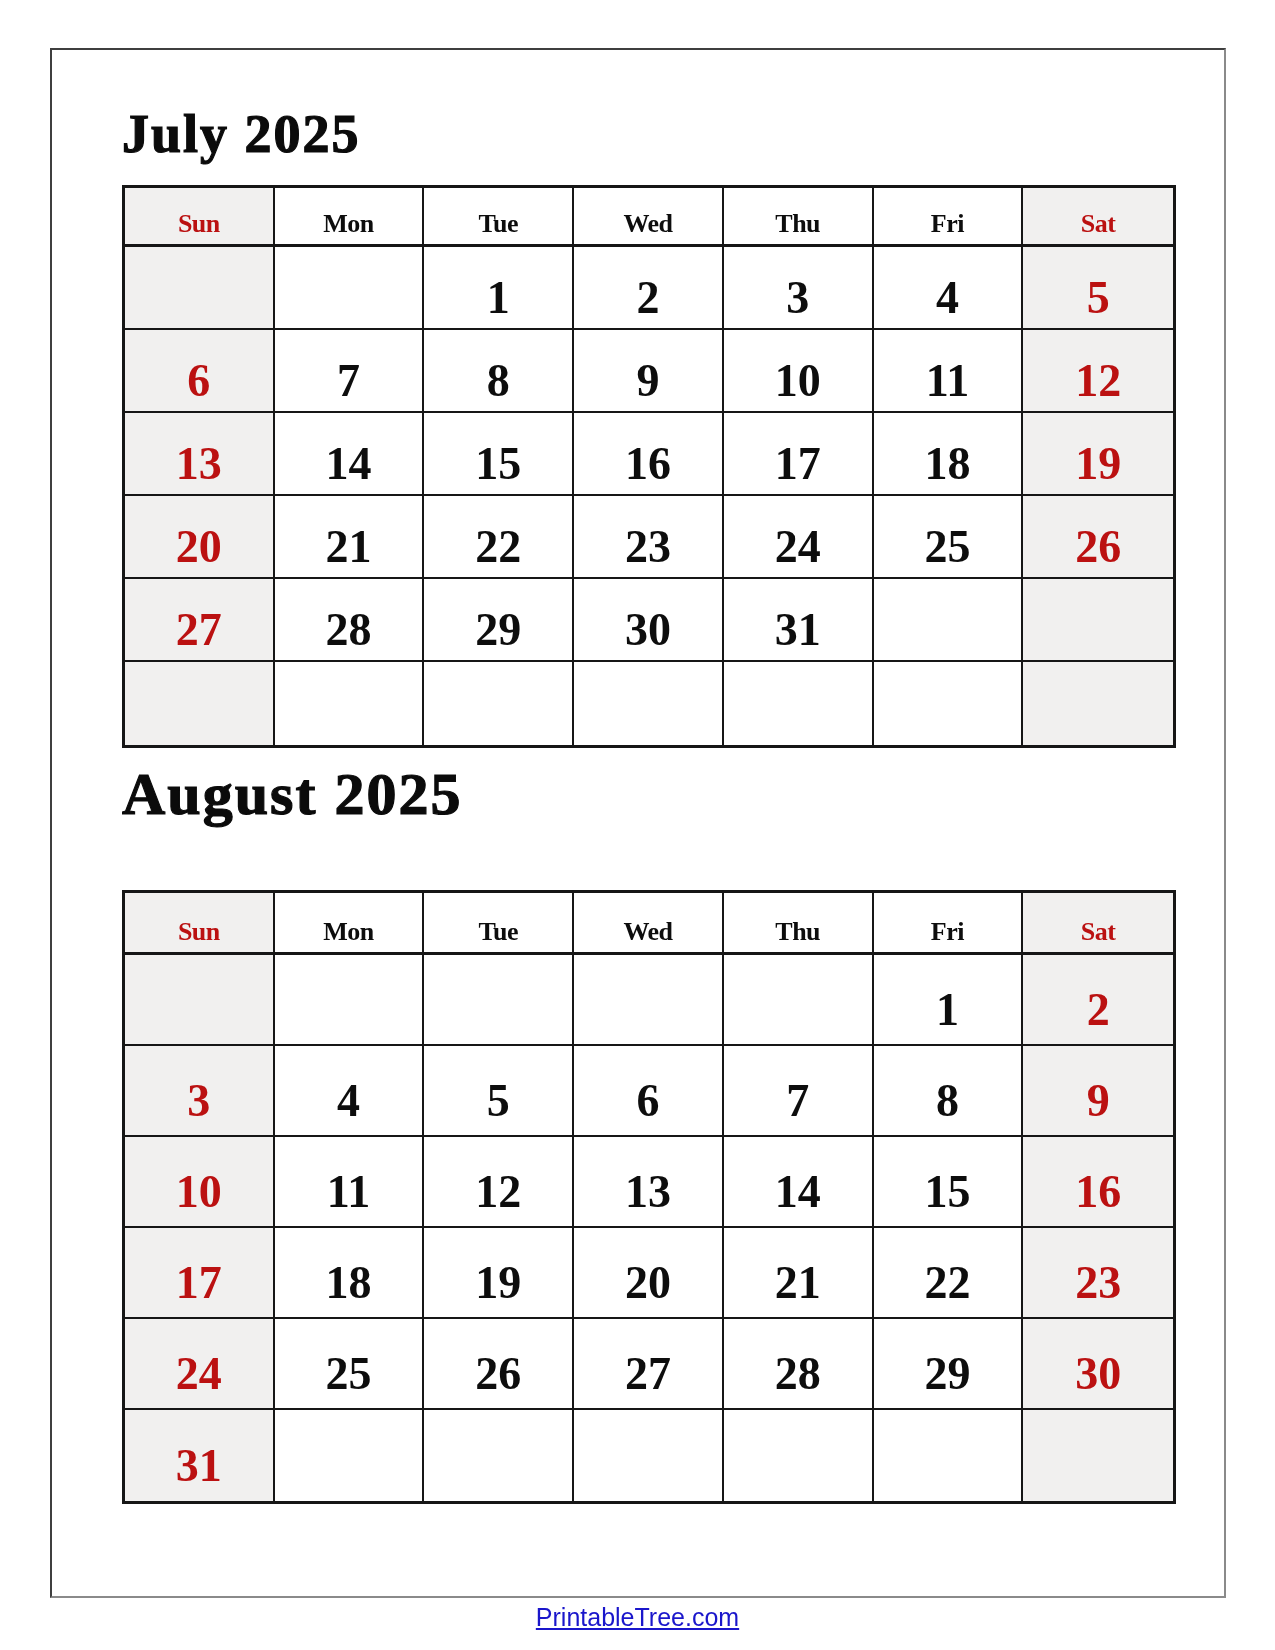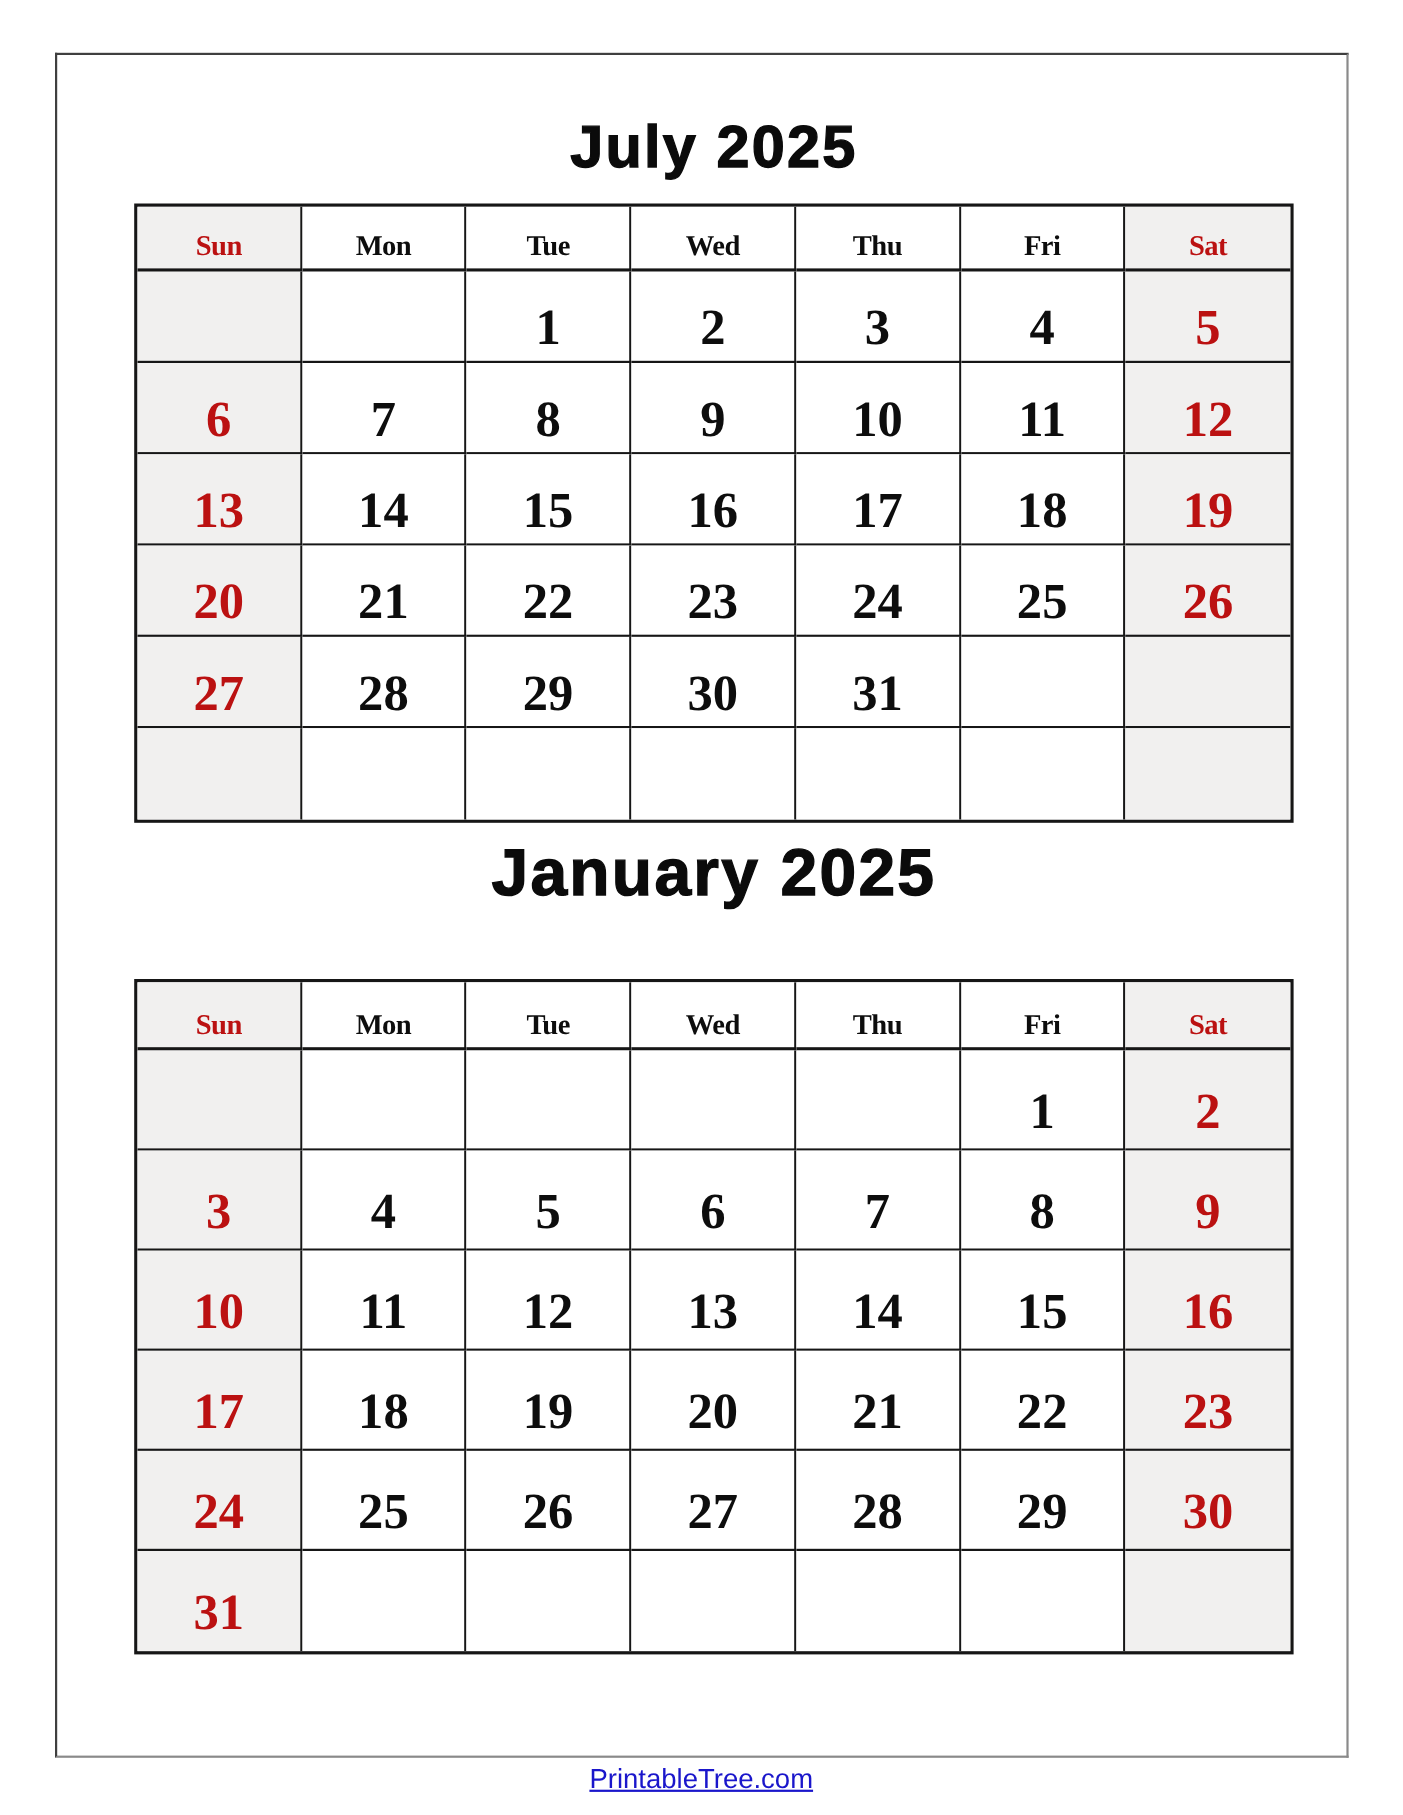--- a/index.html
+++ b/index.html
@@ -14,22 +14,22 @@
   body{position:relative;font-family:"Liberation Serif",serif;}
 
   .page-border{
     position:absolute;left:50px;top:48px;width:1176px;height:1550px;
     border-top:2px solid #3f3f3f;border-left:2px solid #3f3f3f;
     border-right:2px solid #8a8a8a;border-bottom:2px solid #8a8a8a;
     background:transparent;
   }
 
   .title{
-    position:absolute;left:122px;width:1054px;text-align:center;
-    font-family:Liberation Sans, sans-serif;font-weight:bold;color:#0b0b0b;
+    position:absolute;left:122px;width:1054px;
+    font-family:Liberation Serif, serif;font-weight:bold;color:#0b0b0b;
     letter-spacing:2px;-webkit-text-stroke:1.2px #0b0b0b;
     white-space:nowrap;
   }
   .title-july{top:102px;font-size:54px;line-height:64px;}
   .title-august{top:756px;font-size:60px;line-height:76px;}
 
   .cal{
     position:absolute;left:122px;width:1054px;
     display:grid;grid-template-columns:repeat(7,1fr);
     border:3px solid var(--border);background:#ffffff;
@@ -120,21 +120,21 @@
     <div class="cell day weekend red c-last"></div>
     <div class="cell day weekend red r-last"></div>
     <div class="cell day r-last"></div>
     <div class="cell day r-last"></div>
     <div class="cell day r-last"></div>
     <div class="cell day r-last"></div>
     <div class="cell day r-last"></div>
     <div class="cell day weekend red c-last r-last"></div>
   </div>
 
-<div class="title title-august">January 2025</div>
+<div class="title title-august">August 2025</div>
 
 <div class="cal cal-august">
     <div class="cell hdr weekend red">Sun</div>
     <div class="cell hdr">Mon</div>
     <div class="cell hdr">Tue</div>
     <div class="cell hdr">Wed</div>
     <div class="cell hdr">Thu</div>
     <div class="cell hdr">Fri</div>
     <div class="cell hdr weekend red c-last">Sat</div>
     <div class="cell day weekend red"></div>

